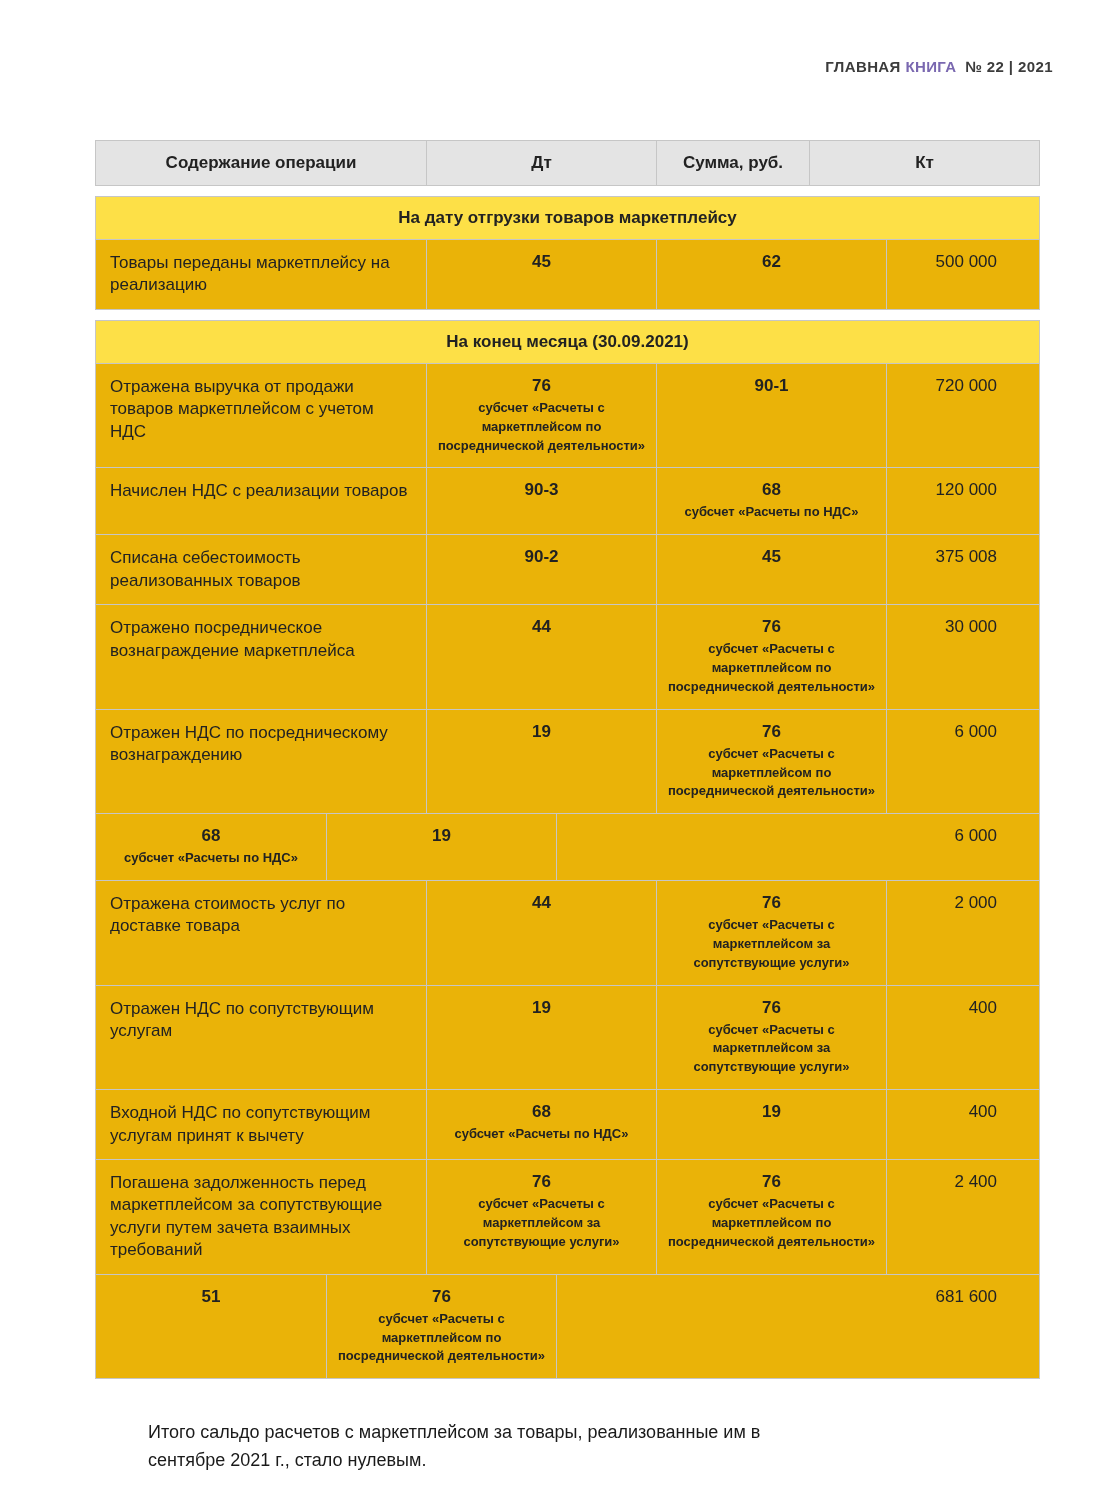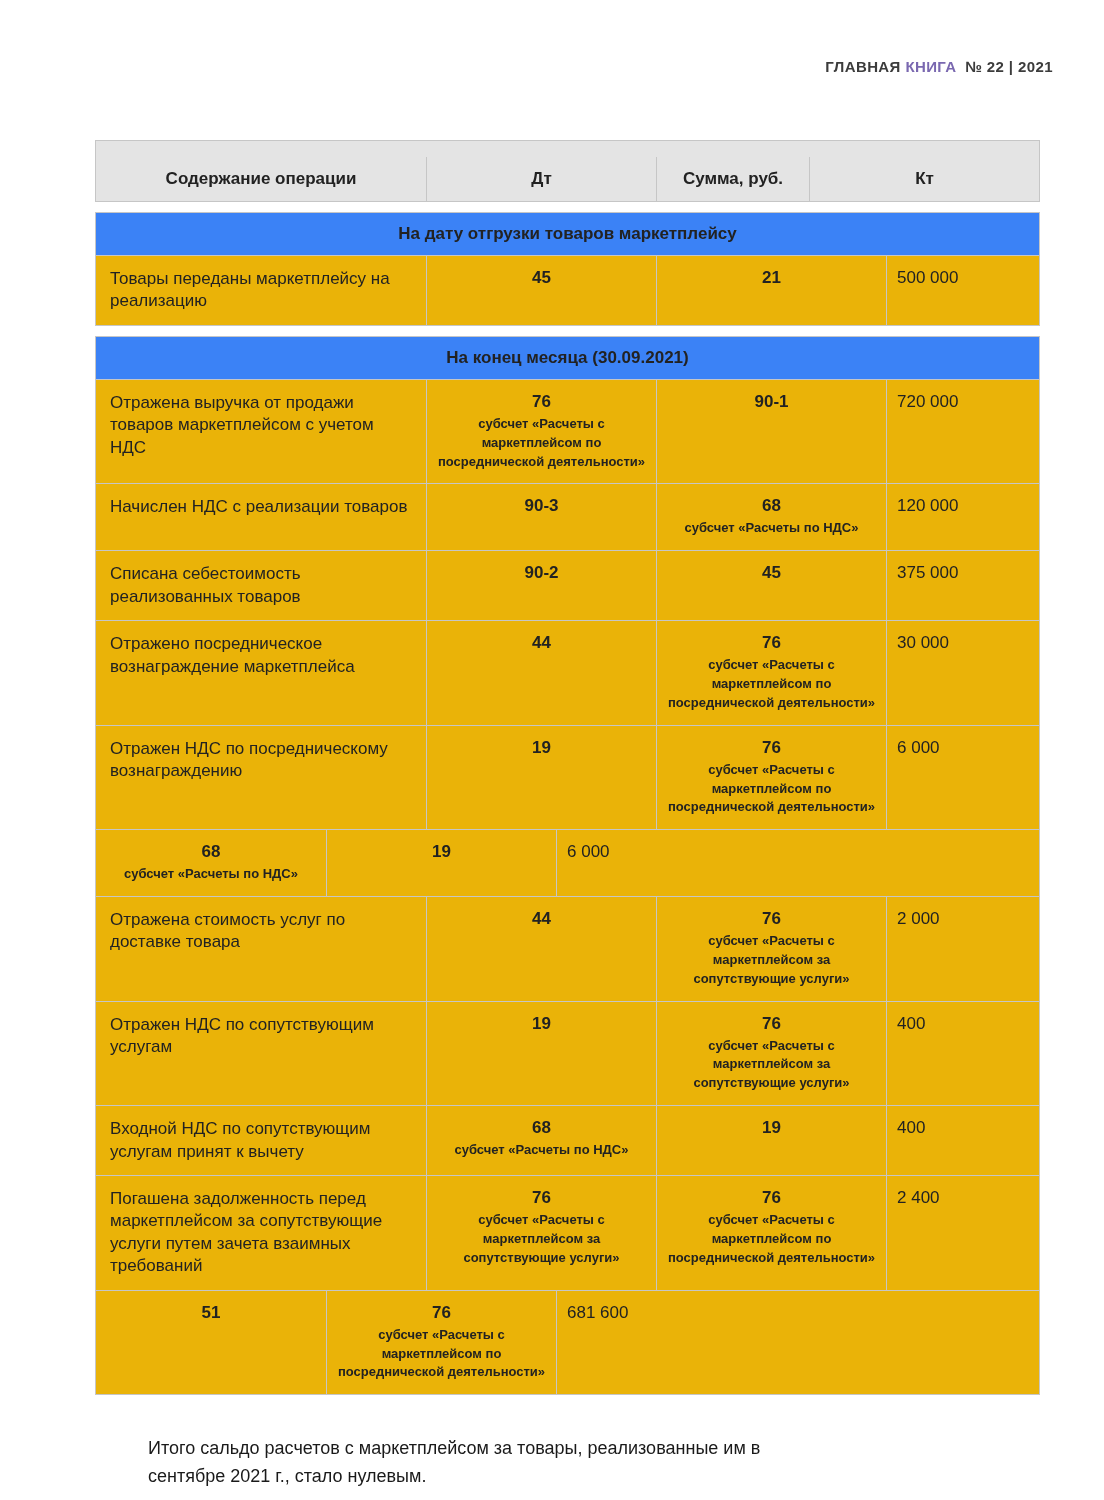--- a/index.html
+++ b/index.html
@@ -34,55 +34,54 @@
     display: flex;
     background: #e4e4e4;
     border: 1px solid #c6c6c6;
     box-sizing: border-box;
   }
   .th {
     font-weight: 700;
     text-align: center;
     padding: 12px 17px;
     box-sizing: border-box;
-    margin-top: 16px;
   }
   .th + .th { border-left: 1px solid #c6c6c6; }
 
   .c0 { width: 330px; flex: 0 0 auto; }
   .c1 { width: 230px; flex: 0 0 auto; }
   .c2 { width: 230px; flex: 0 0 auto; }
   .c3 { flex: 1 1 auto; }
 
   .section-block {
     border: 1px solid #c6c6c6;
     margin-top: 10px;
     box-sizing: border-box;
   }
   .section-title {
-    background: #3b82f6;
+    background: #fde047;
     text-align: center;
     font-weight: 700;
     padding: 11px 8px;
     border-bottom: 1px solid #c6c6c6;
   }
   .trow {
     display: flex;
     border-bottom: 1px solid #c6c6c6;
     align-items: stretch;
     background: #eab308;
   }
   .trow:last-child { border-bottom: none; }
   .tcell { padding: 12px 10px; box-sizing: border-box; }
   .tcell + .tcell { border-left: 1px solid #c6c6c6; }
   .op { line-height: 1.32; padding: 12px 14px; }
   .acct { text-align: center; }
   .num { font-weight: 700; }
   .sub { font-size: 13px; line-height: 1.45; margin-top: 3px; font-weight: bold; }
-  .sumcell { padding-right: 42px; }
+  .sumcell { text-align: right; padding-right: 42px; }
 
   
   .text-block {
     margin: 40px 0 0 148px;
     font-size: 18px;
     line-height: 1.55;
     color: #1a1a1a;
   }
   .para { width: 630px; }
 </style>
@@ -106,21 +105,21 @@
       </div>
     <div id="sections">
         <div class="section-block">
           <div class="section-title">На дату отгрузки товаров маркетплейсу</div>
           <div class="trow">
             <div class="tcell op c0">Товары переданы маркетплейсу на реализацию</div>
             <div class="tcell acct c1">
               <div class="num">45</div>
             </div>
             <div class="tcell acct c2">
-              <div class="num">21</div>
+              <div class="num">62</div>
             </div>
             <div class="tcell sumcell c3">500 000</div>
           </div>
         </div>
         <div class="section-block">
           <div class="section-title">На конец месяца (30.09.2021)</div>
           <div class="trow">
             <div class="tcell op c0">Отражена выручка от продажи товаров маркетплейсом с учетом НДС</div>
             <div class="tcell acct c1">
               <div class="num">76</div>
@@ -143,21 +142,21 @@
             <div class="tcell sumcell c3">120 000</div>
           </div>
           <div class="trow">
             <div class="tcell op c0">Списана себестоимость реализованных товаров</div>
             <div class="tcell acct c1">
               <div class="num">90-2</div>
             </div>
             <div class="tcell acct c2">
               <div class="num">45</div>
             </div>
-            <div class="tcell sumcell c3">375 000</div>
+            <div class="tcell sumcell c3">375 008</div>
           </div>
           <div class="trow">
             <div class="tcell op c0">Отражено посредническое вознаграждение маркетплейса</div>
             <div class="tcell acct c1">
               <div class="num">44</div>
             </div>
             <div class="tcell acct c2">
               <div class="num">76</div>
               <div class="sub">субсчет «Расчеты с маркетплейсом по посреднической деятельности»</div>
             </div>

